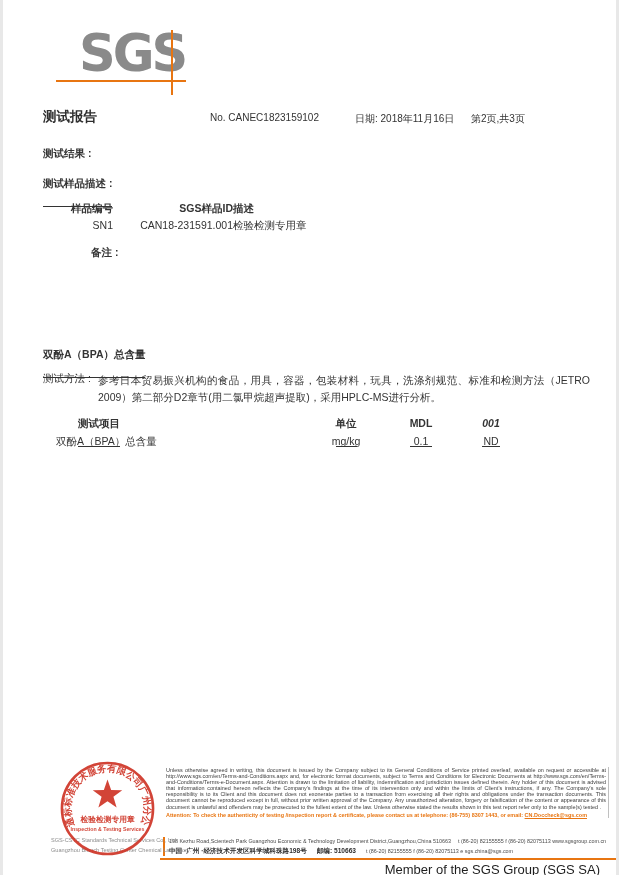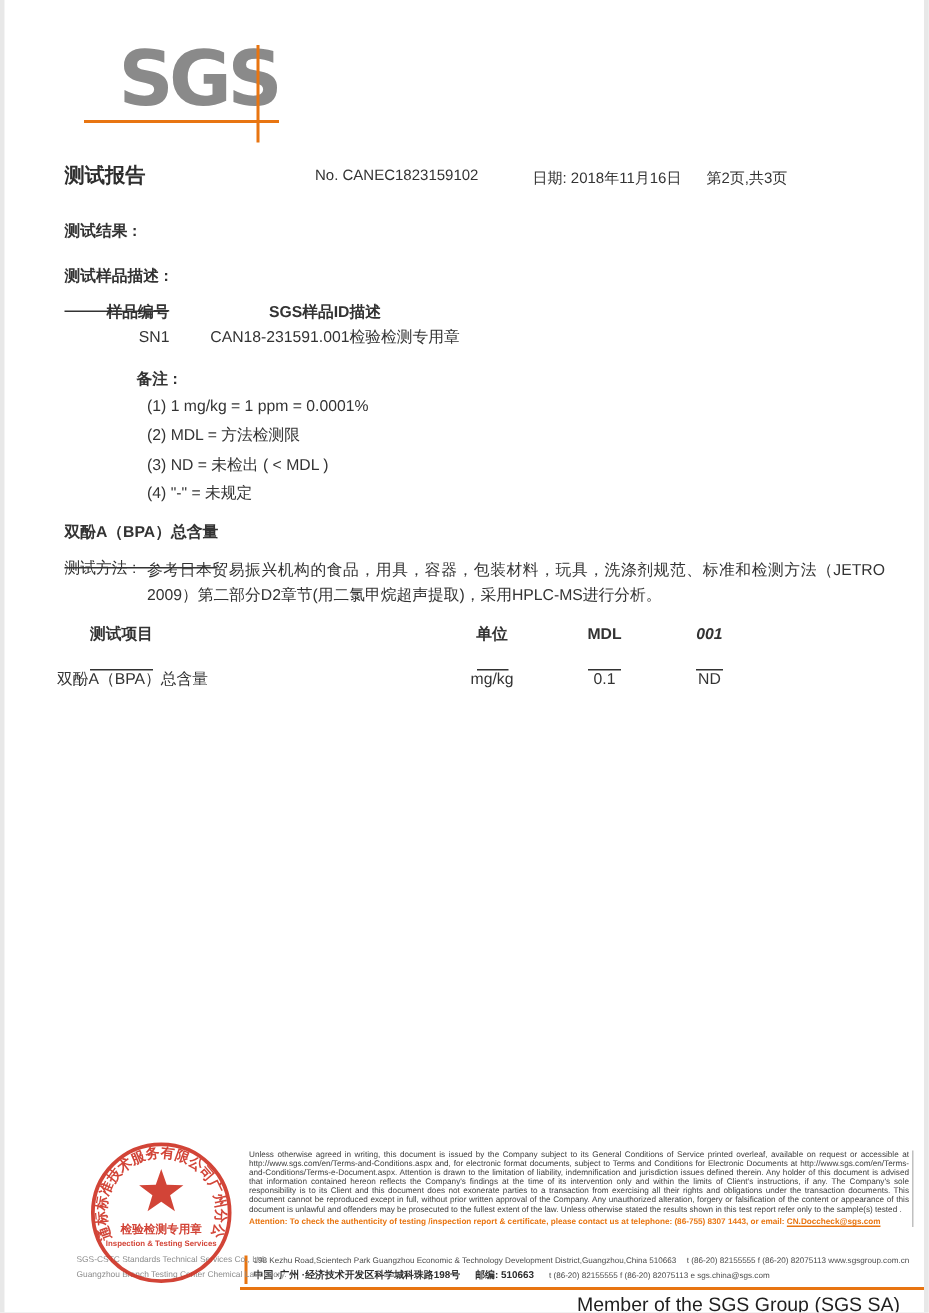--- a/index.html
+++ b/index.html
@@ -40,22 +40,22 @@
   .st-c { text-align:right; }
 
   .notes-label { left:40px; top:246px; font-size:10.5px; font-weight:bold;margin-left:48px; }
   .notes-list  { left:95px; top:262px; font-size:10.5px; line-height:19.3px; }
 
   .bpa-heading { left:40px; top:348px; font-size:10.5px; font-weight:bold; }
   .method-label { left:40px; top:372px; font-size:10.5px; }
   .method-text  { left:95px; top:372px; width:492px; font-size:10.5px; line-height:17px; text-align:justify; }
 
   .result-table {
-    left:35px; top:416px; display:grid;
-    grid-template-columns:255px 70px 80px 60px; row-gap:16px;
+    left:53px; top:416px; display:grid;
+    grid-template-columns:255px 70px 80px 60px; row-gap:4px;
     font-size:10.5px; line-height:14px;
   }
   .rt-h { font-weight:bold; }
   .rt-h.rt-c1 { padding-left:22px; }
   .rt-center { text-align:center; }
   .i { font-style:italic; }
 
   
   .footer { position:absolute; left:0; top:755px; width:619px; height:120px; }
 
@@ -113,26 +113,20 @@
   <div class="abs sample-table">
     <div class="st-h st-c">样品编号</div>
     <div class="st-h st-c">SGS样品ID</div>
     <div class="st-h">描述</div>
     <div class="st-c">SN1</div>
     <div class="st-c">CAN18-231591.001</div>
     <div>检验检测专用章</div>
   </div>
 
   <span class="abs notes-label">备注 :</span>
-  <div class="abs notes-list">
-    <div>(1) 1 mg/kg = 1 ppm = 0.0001%</div>
-    <div>(2) MDL = 方法检测限</div>
-    <div>(3) ND = 未检出 ( &lt; MDL )</div>
-    <div>(4) "-" = 未规定</div>
-  </div>
 
   <span class="abs bpa-heading"><span class="u">双酚A（BPA）总含量</span></span>
   <span class="abs method-label">测试方法 :</span>
   <div class="abs method-text">参考日本贸易振兴机构的食品，用具，容器，包装材料，玩具，洗涤剂规范、标准和检测方法（JETRO 2009）第二部分D2章节(用二氯甲烷超声提取)，采用HPLC-MS进行分析。</div>
 
   <div class="abs result-table">
     <div class="rt-h rt-c1"><span class="u">测试项目</span></div>
     <div class="rt-h rt-center"><span class="u">单位</span></div>
     <div class="rt-h rt-center"><span class="u">MDL</span></div>
     <div class="rt-h rt-center"><span class="u i">001</span></div>

